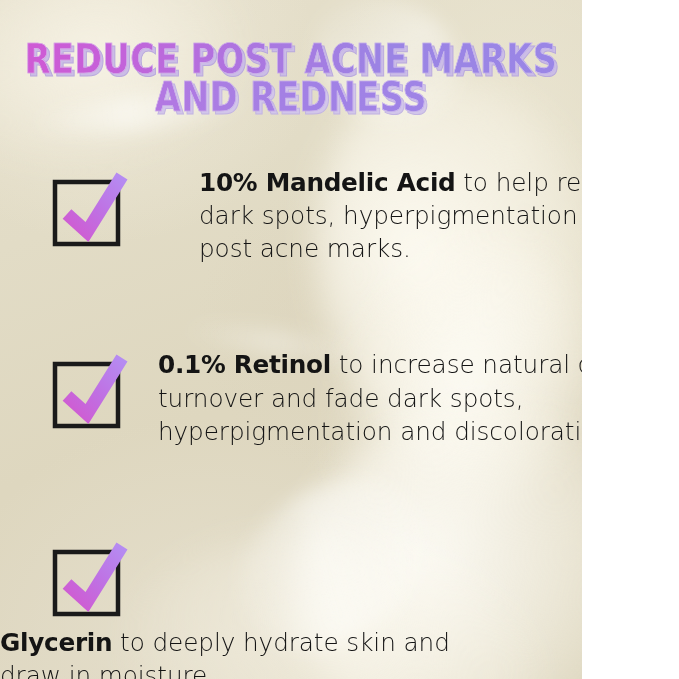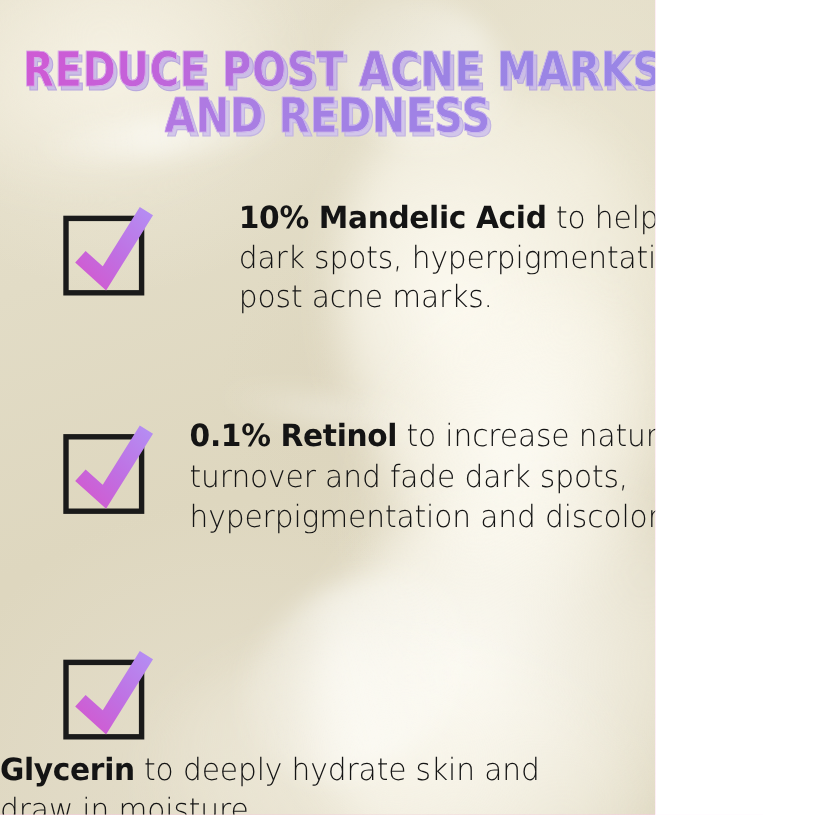--- a/index.html
+++ b/index.html
@@ -7,21 +7,22 @@
     padding: 0;
     background: #ffffff;
   }
 
   #canvas {
     position: relative;
     width: 546px;
     height: 679px;
     overflow: hidden;
     font-family: "Liberation Sans", sans-serif;
-    background: #f9a8d4;
+    background: #e5e5e5;
+    padding-left: 36px;
   }
 
   
   .bg-layer {
     position: absolute;
     inset: 0;
     pointer-events: none;
   }
 
   .bg-base {

